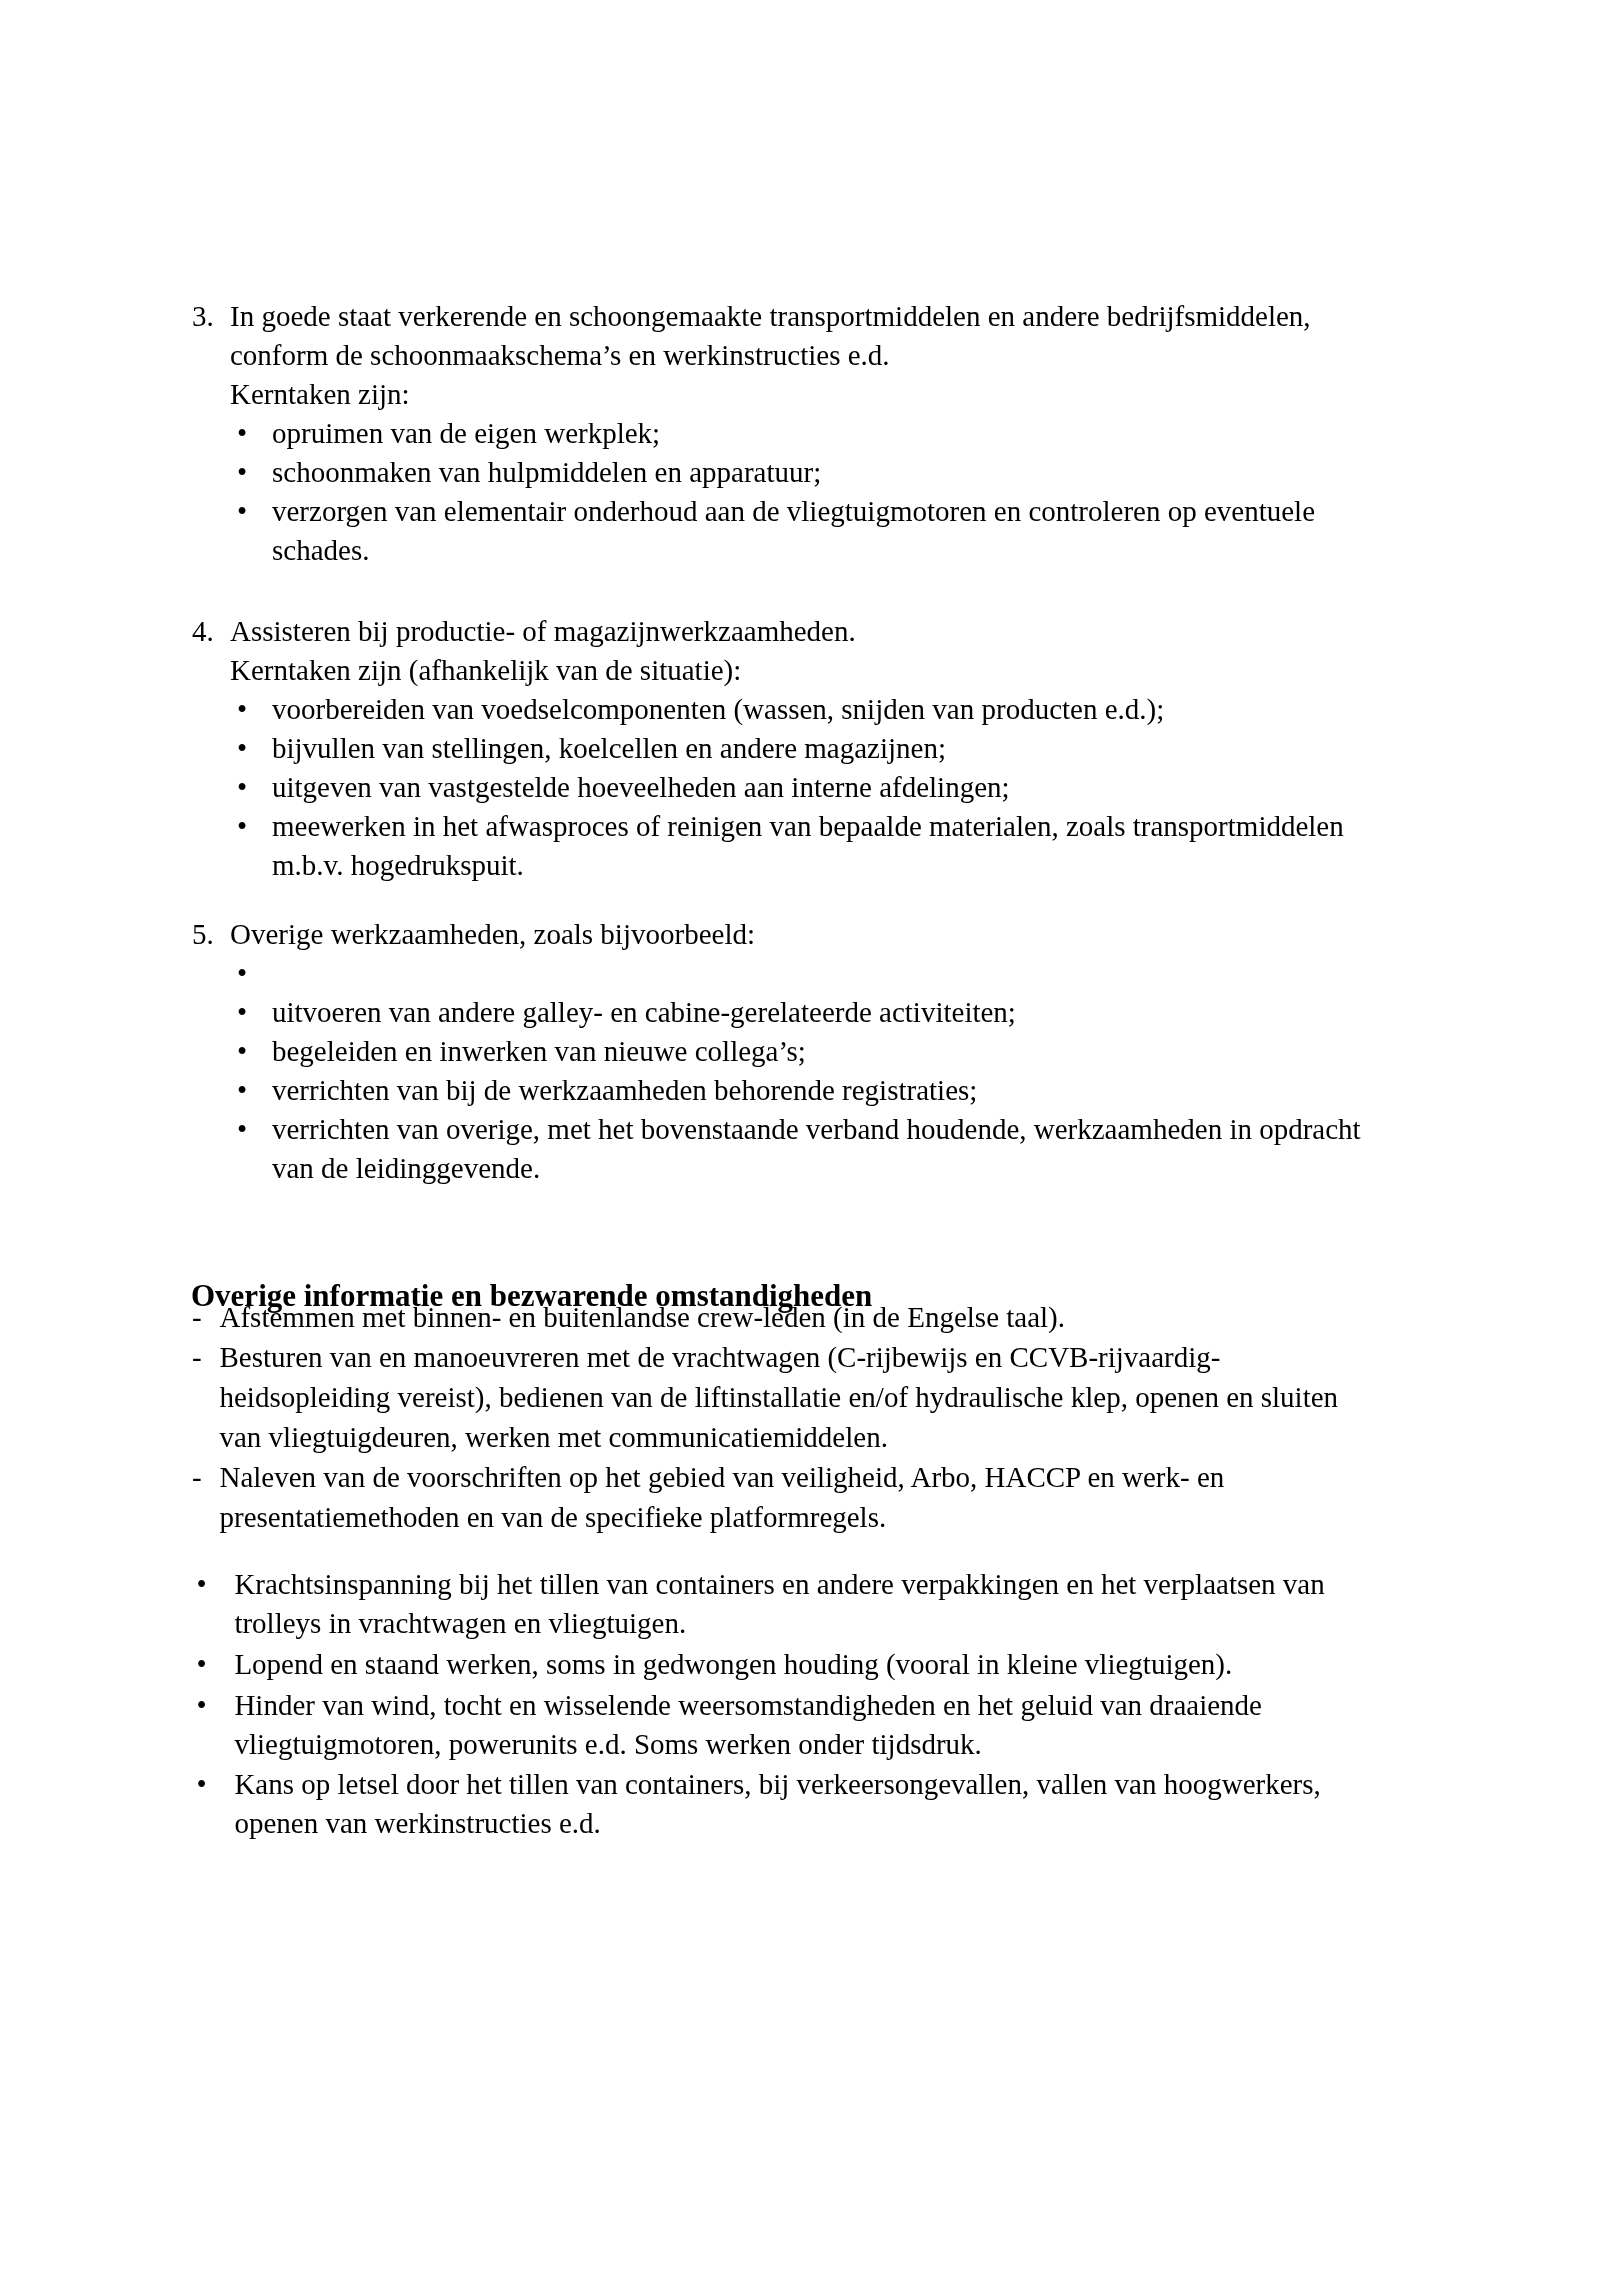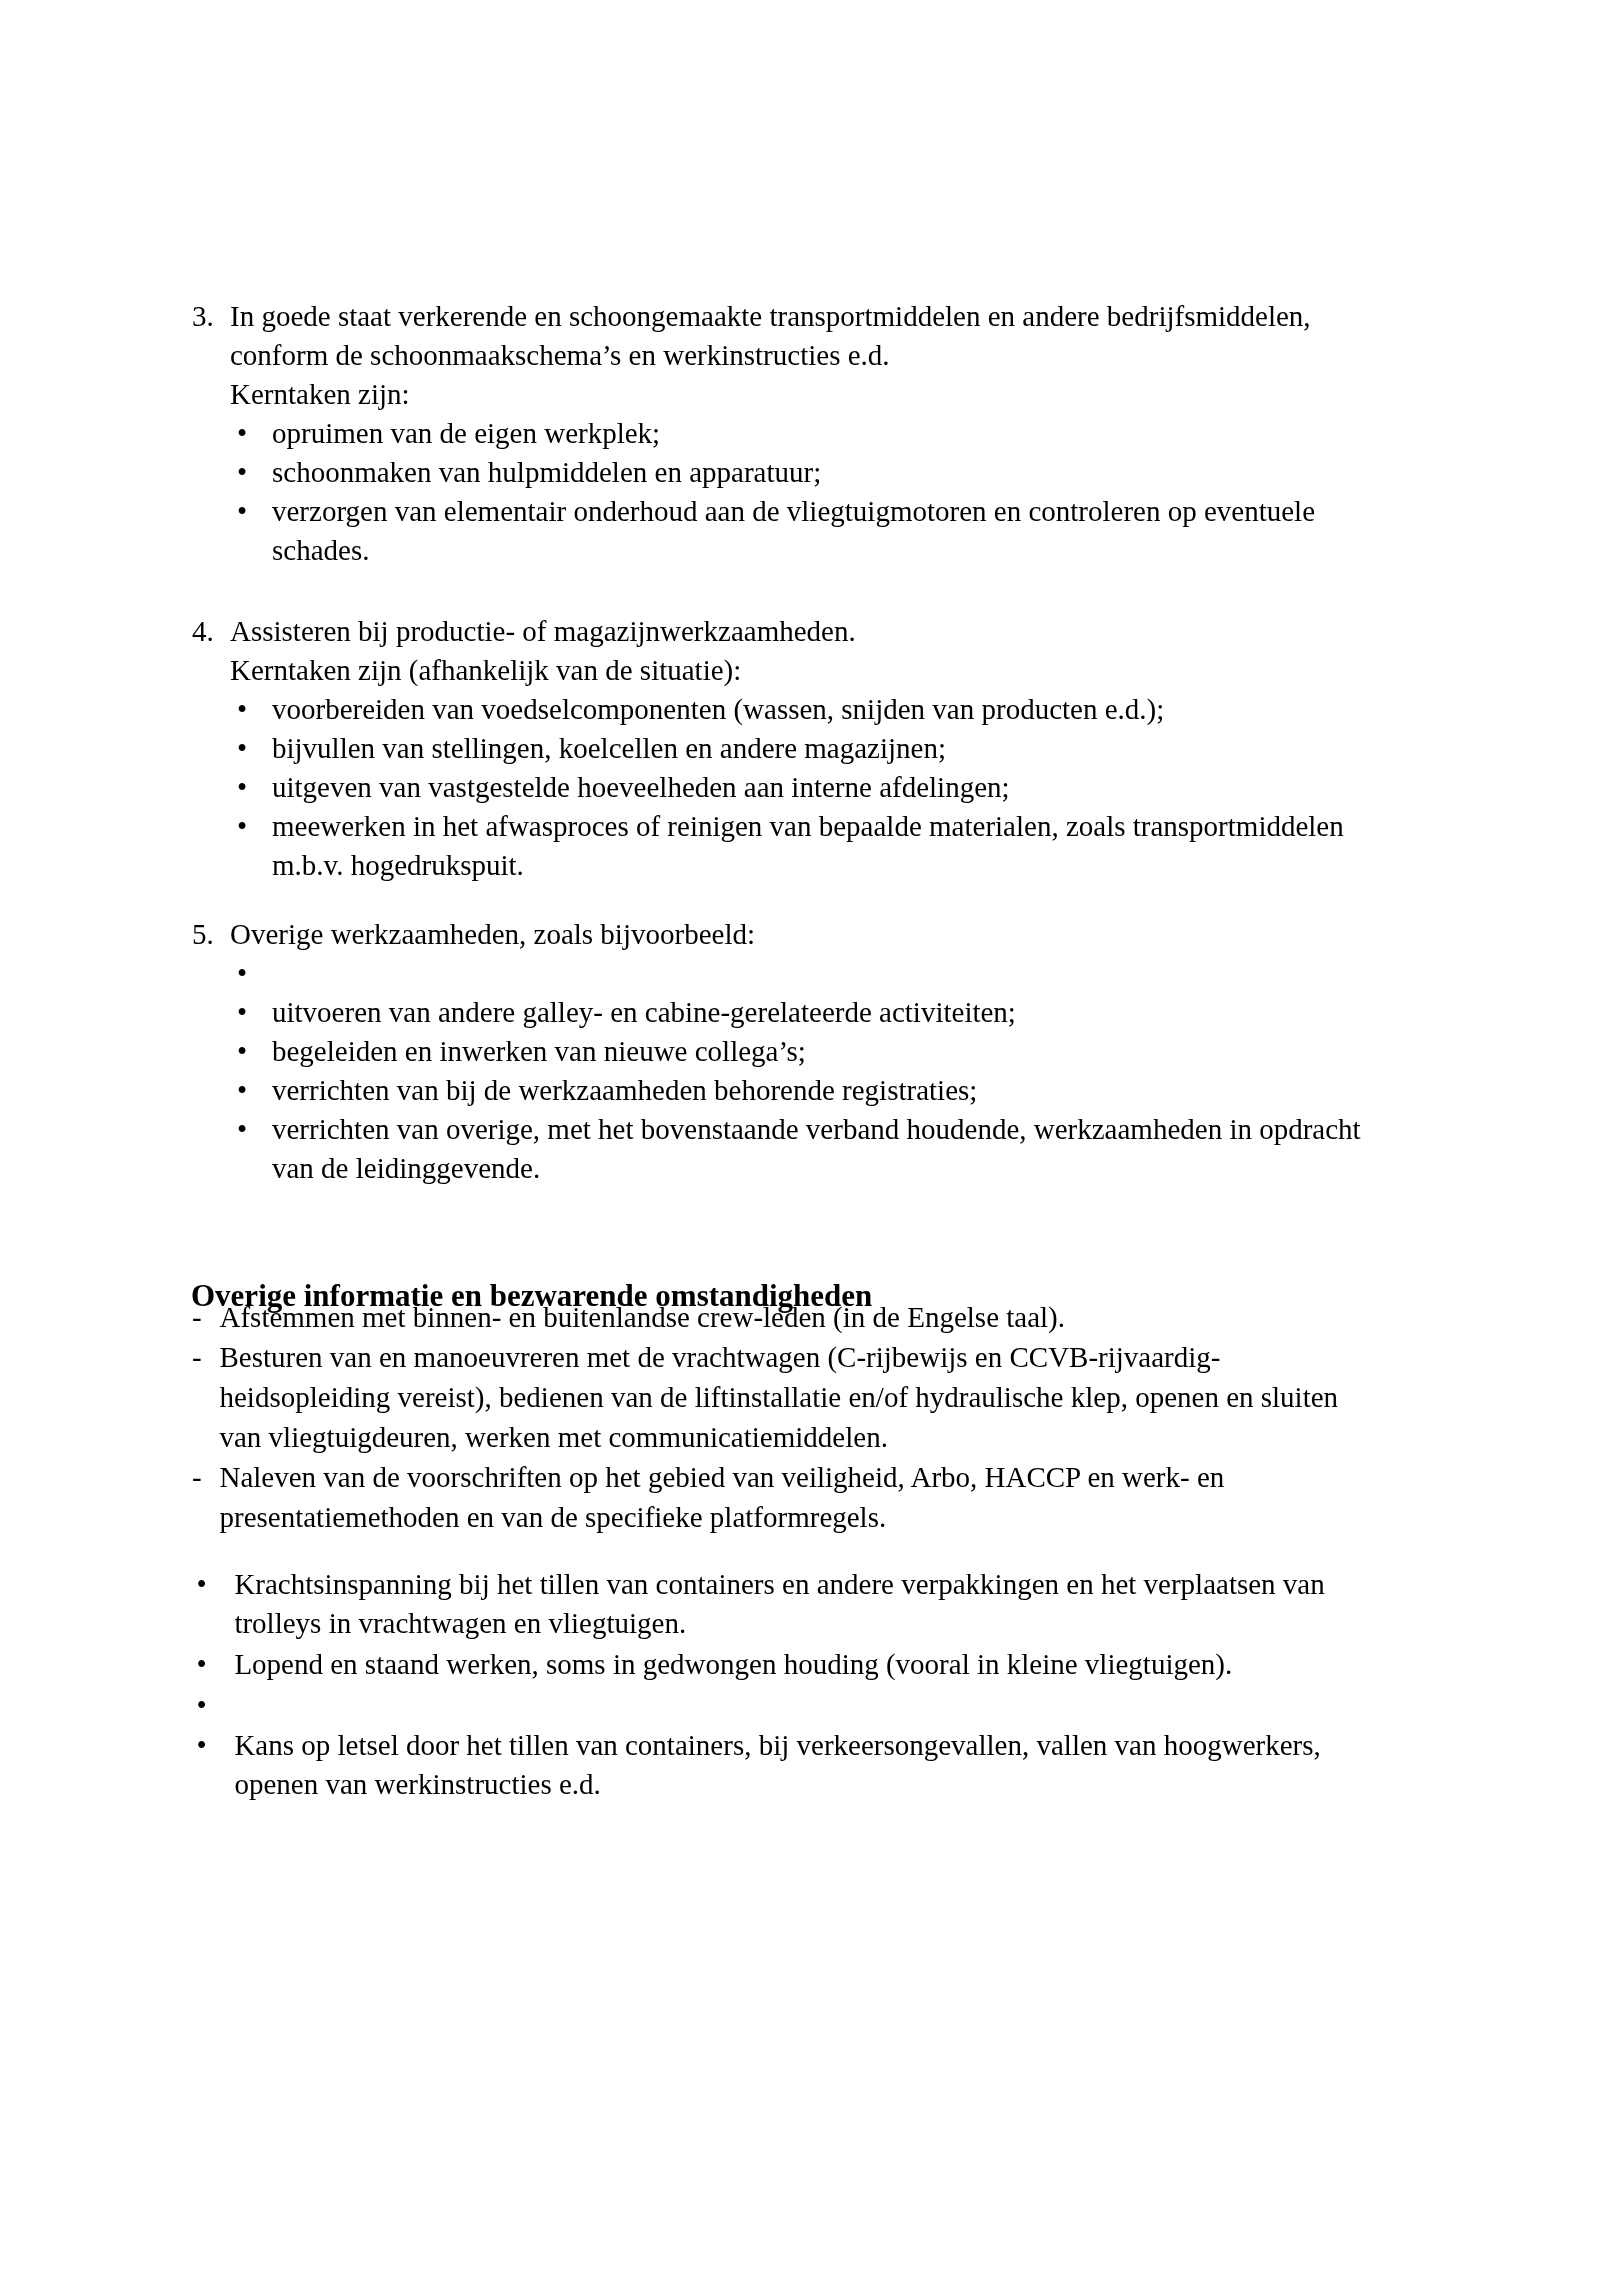--- a/index.html
+++ b/index.html
@@ -169,20 +169,22 @@
       <span class="bb-marker">•</span>
       <div class="pre">Krachtsinspanning bij het tillen van containers en andere verpakkingen en het verplaatsen van
 trolleys in vrachtwagen en vliegtuigen.</div>
     </div>
     <div class="bb-row">
       <span class="bb-marker">•</span>
       <div class="pre">Lopend en staand werken, soms in gedwongen houding (vooral in kleine vliegtuigen).</div>
     </div>
     <div class="bb-row">
       <span class="bb-marker">•</span>
+      <div class="pre">Hinder van wind, tocht en wisselende weersomstandigheden en het geluid van draaiende
+vliegtuigmotoren, powerunits e.d. Soms werken onder tijdsdruk.</div>
     </div>
     <div class="bb-row">
       <span class="bb-marker">•</span>
       <div class="pre">Kans op letsel door het tillen van containers, bij verkeersongevallen, vallen van hoogwerkers,
 openen van werkinstructies e.d.</div>
     </div>
   </div>
 
 
 </div>

